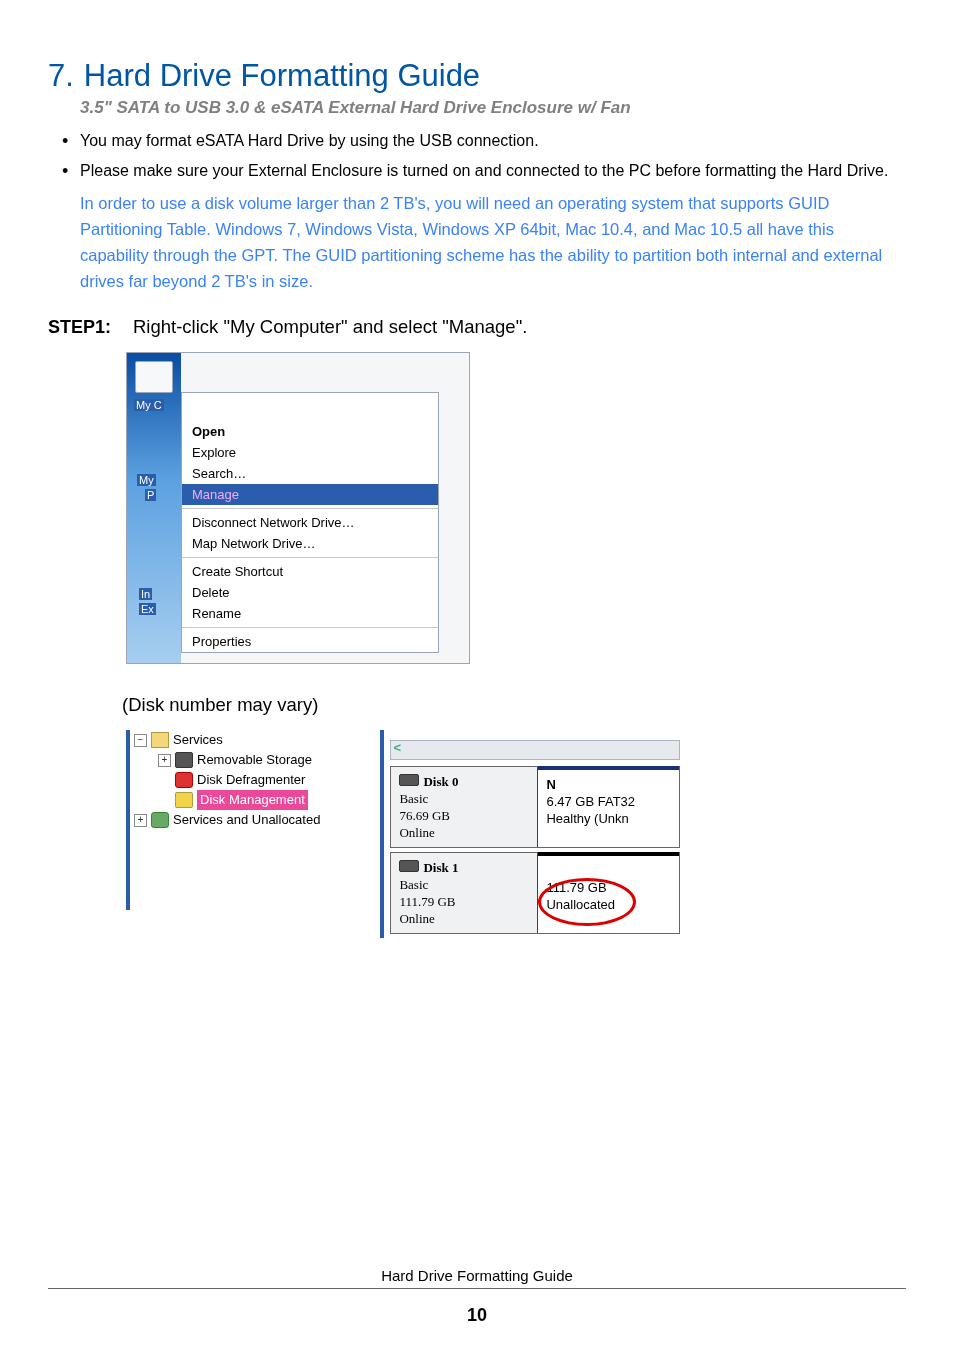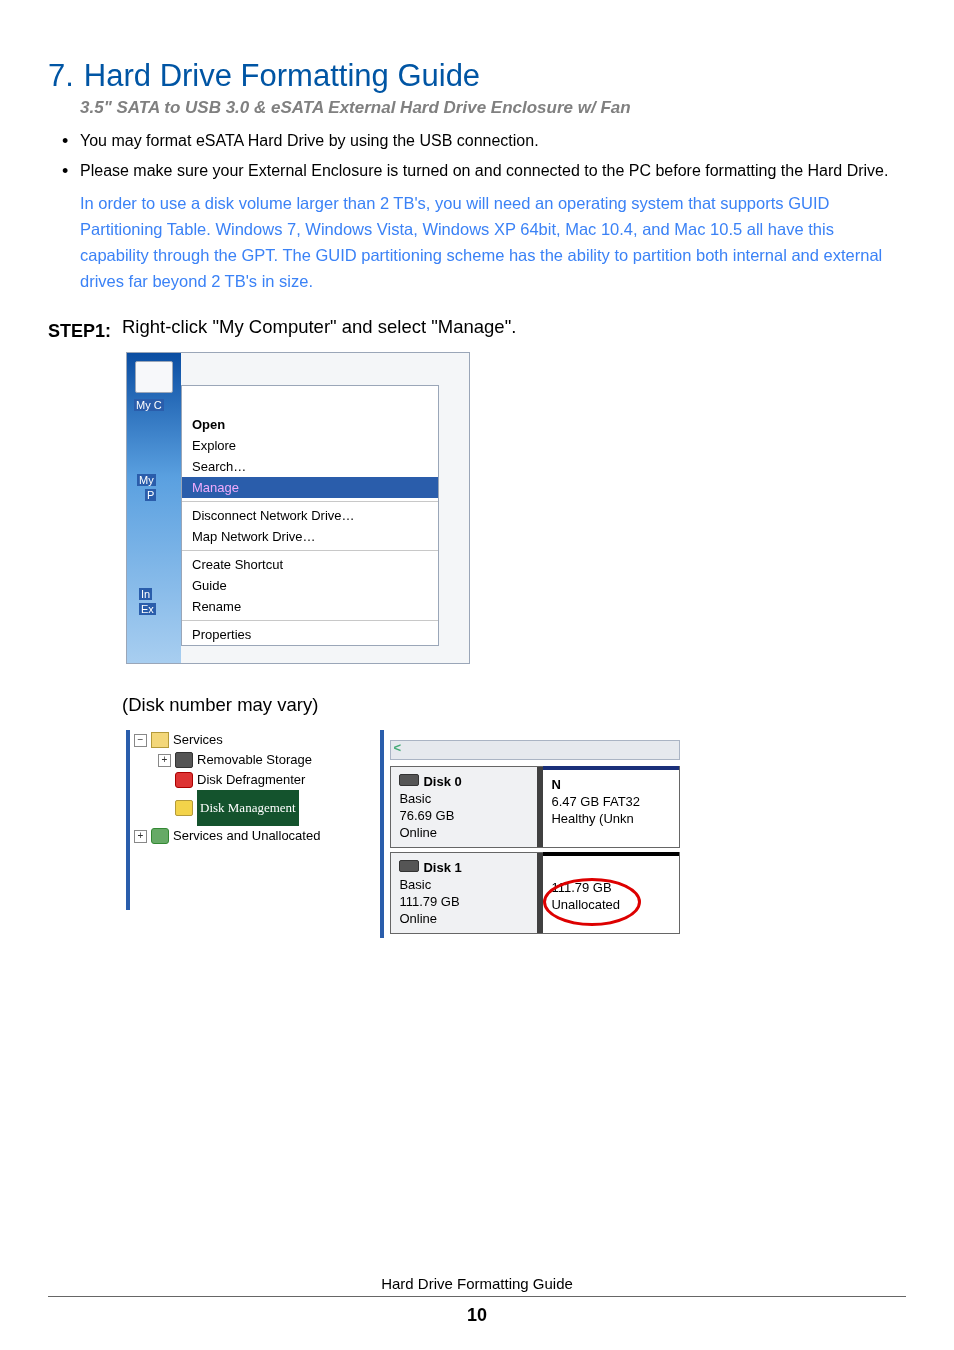--- a/index.html
+++ b/index.html
@@ -62,22 +62,22 @@
   }
   .note-red {
     color: #3b82f6;
     font-size: 16.5px;
     line-height: 26px;
     margin: 4px 0 18px 32px;
     max-width: 840px;
   }
   .step-row {
     display: flex;
-    align-items: flex-end;
-    gap: 8px;
+    align-items: center;
+    gap: 19px;
     margin: 6px 0 6px 0;
   }
   .step-label {
     font-weight: 700;
     font-size: 18px;
     min-width: 66px;
   }
   .step-text {
     font-size: 18.5px;
     line-height: 30px;
@@ -90,21 +90,21 @@
   .ss1 {
     width: 342px;
     margin: 10px 0 26px 78px;
     border: 1px solid #9aa6b8;
     background: #f4f6f8;
     font-family: Tahoma, Arial, sans-serif;
     font-size: 13px;
   }
   .ss1-inner {
     display: flex;
-    align-items: flex-start;
+    align-items: flex-end;
   }
   .ss1-desktop {
     width: 54px;
     background: linear-gradient(#0a4da2,#5aa0e0 40%,#a8cef0);
     min-height: 310px;
     position: relative;
   }
   .ss1-icon {
     width: 36px;
     height: 30px;
@@ -170,24 +170,23 @@
     width: 11px; height: 11px;
     border: 1px solid #888;
     font-size: 10px;
     line-height: 9px;
     text-align: center;
     background: #fff;
     color: #333;
     flex: none;
   }
   .ss2-tree .sel {
-    background: #14532d;
+    background: #ec4899;
     color: #fff;
-    padding: 8px 3px;
-    font-family: Liberation Serif, serif;
+    padding: 0 3px;
   }
   .fi { width: 16px; height: 14px; flex:none; display:inline-block;
         background:#f3d77a; border:1px solid #b49a3a; }
   .fi.cam { background:#555; border-color:#333; border-radius:2px;}
   .fi.red { background:#d33; border-color:#a00; border-radius:3px;}
   .fi.yel { background:#f3d34a; border-color:#b49a3a; border-radius:2px;}
   .fi.gear{ background:#6a6; border-color:#383; border-radius:3px;}
 
   .ss2-disks {
     width: 302px;
@@ -209,22 +208,23 @@
   }
   .disk-block {
     display: flex;
     margin: 0 6px 4px 6px;
     border: 1px solid #666;
     background: #f0f1f3;
   }
   .disk-left {
     width: 130px;
     padding: 6px 8px;
-    border-right: 6px solid #404040;
+    border-right: 1px solid #404040;
     line-height: 17px;
+    font-family: Liberation Serif, serif;
   }
   .disk-left .disk-title {
     font-weight: 700;
   }
   .disk-left .disk-title::before {
     content: "";
     display: inline-block;
     width: 18px; height: 10px;
     background: #555; border:1px solid #333;
     margin-right: 4px;
@@ -255,21 +255,21 @@
     bottom: 24px;
     left: 48px; right: 48px;
     text-align: center;
   }
   .footer-title {
     font-size: 15px;
     margin-bottom: 4px;
   }
   .footer-line {
     border-top: 1px solid #666;
-    padding-top: 8px;
+    padding-top: 16px;
     font-size: 18px;
     font-weight: 700;
   }
 </style>
 </head>
 <body>
 
 <div class="page">
 
   <div class="section-title-row">
@@ -305,21 +305,21 @@
       <div class="ss1-menu">
         <div class="ss1-item bold">Open</div>
         <div class="ss1-item">Explore</div>
         <div class="ss1-item">Search…</div>
         <div class="ss1-item hl">Manage</div>
         <div class="ss1-sep"></div>
         <div class="ss1-item">Disconnect Network Drive…</div>
         <div class="ss1-item">Map Network Drive…</div>
         <div class="ss1-sep"></div>
         <div class="ss1-item">Create Shortcut</div>
-        <div class="ss1-item">Guide</div>
+        <div class="ss1-item">Delete</div>
         <div class="ss1-item">Rename</div>
         <div class="ss1-sep"></div>
         <div class="ss1-item">Properties</div>
       </div>
       <div class="ss1-sky"></div>
     </div>
   </div>
 
   <div class="step-text indent">(Disk number may vary)</div>
 

